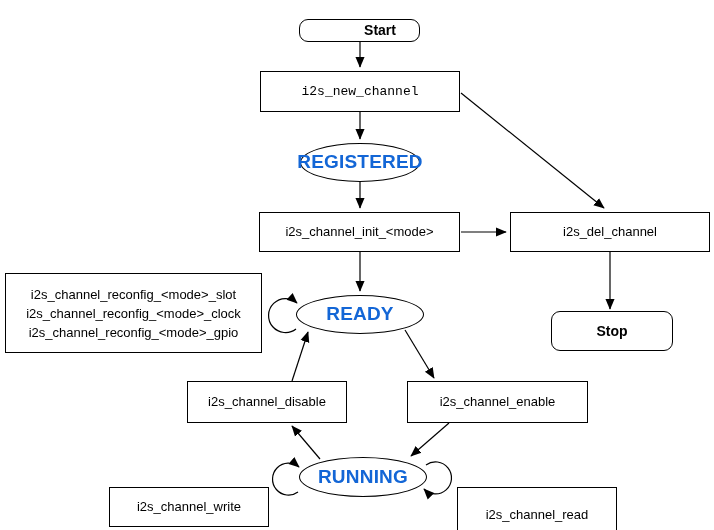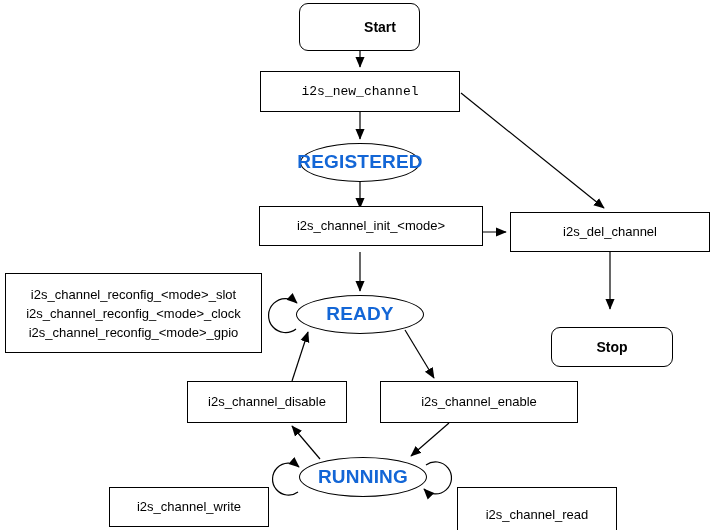--- a/index.html
+++ b/index.html
@@ -39,43 +39,43 @@
     <line class="edge" x1="292" y1="381" x2="308" y2="332" marker-end="url(#arrow)"></line>
     <line class="edge" x1="405" y1="330" x2="434" y2="378" marker-end="url(#arrow)"></line>
     <line class="edge" x1="449" y1="423" x2="411" y2="456" marker-end="url(#arrow)"></line>
     <line class="edge" x1="320" y1="459" x2="292" y2="426" marker-end="url(#arrow)"></line>
 
     <path class="edge" d="M 296 329 A 17 17 0 1 1 297 303" marker-end="url(#arrow)"></path>
     <path class="edge" d="M 298 492 A 16 16 0 1 1 299 467" marker-end="url(#arrow)"></path>
     <path class="edge" d="M 426 465 A 16 16 0 1 1 424 489" marker-end="url(#arrow)"></path>
   </svg>
 
-  <div class="node terminal" style="left:299px; top:3px; width:121px; height:48px;padding-left:41px;">Start</div>
+  <div class="node terminal" style="left:299px; top:19px; width:121px; height:23px;padding-left:41px;">Start</div>
 
   <div class="node" style="left:260px; top:71px; width:200px; height:41px;font-family:Liberation Mono, monospace;">i2s_new_channel</div>
 
   <div class="node state" style="left:300px; top:143px; width:120px; height:39px;">REGISTERED</div>
 
-  <div class="node" style="left:259px; top:206px; width:224px; height:40px;">i2s_channel_init_&lt;mode&gt;</div>
+  <div class="node" style="left:259px; top:212px; width:201px; height:40px;">i2s_channel_init_&lt;mode&gt;</div>
 
   <div class="node" style="left:510px; top:212px; width:200px; height:40px;">i2s_del_channel</div>
 
-  <div class="node terminal" style="left:551px; top:327px; width:122px; height:40px;">Stop</div>
+  <div class="node terminal" style="left:551px; top:311px; width:122px; height:40px;">Stop</div>
 
   <div class="node multiline" style="left:5px; top:273px; width:257px; height:80px;align-items:center;">
     <div>i2s_channel_reconfig_&lt;mode&gt;_slot</div>
     <div>i2s_channel_reconfig_&lt;mode&gt;_clock</div>
     <div>i2s_channel_reconfig_&lt;mode&gt;_gpio</div>
   </div>
 
   <div class="node state" style="left:296px; top:295px; width:128px; height:39px;">READY</div>
 
   <div class="node" style="left:187px; top:381px; width:160px; height:42px;">i2s_channel_disable</div>
 
-  <div class="node" style="left:380px; top:381px; width:198px; height:42px;">i2s_channel_enable</div>
+  <div class="node" style="left:407px; top:381px; width:181px; height:42px;">i2s_channel_enable</div>
 
   <div class="node state" style="left:299px; top:457px; width:128px; height:40px;">RUNNING</div>
 
   <div class="node" style="left:109px; top:487px; width:160px; height:40px;">i2s_channel_write</div>
 
   <div class="node" style="left:457px; top:487px; width:160px; height:56px;">i2s_channel_read</div>
 
 </div>
 
 </body></html>

